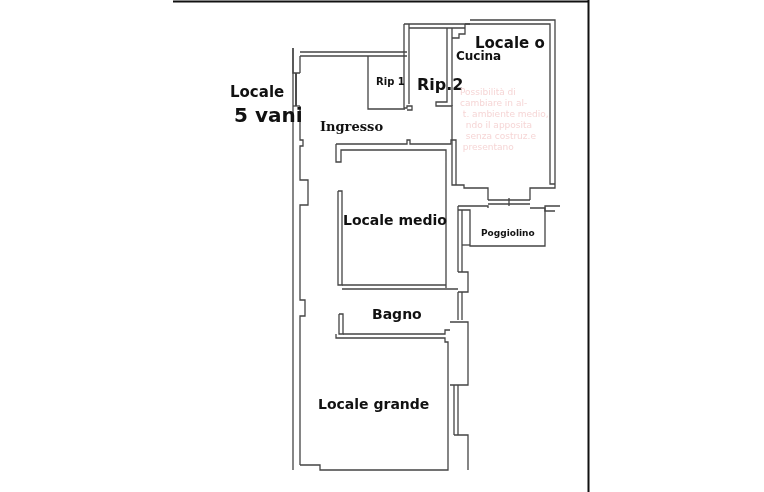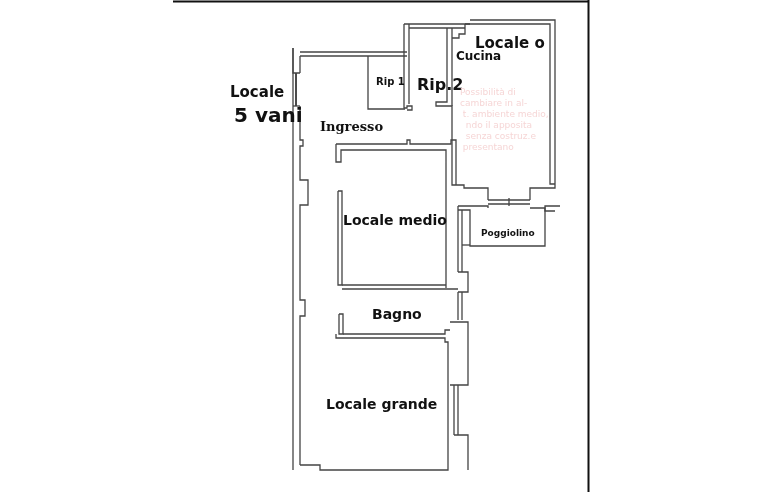--- a/index.html
+++ b/index.html
@@ -92,13 +92,13 @@
 cambiare in al-
  t. ambiente medio,
   ndo il apposita
   senza costruz.e
  presentano</div>
 
 <div class="lbl serif" style="left:320px;top:120px;font-size:13px;">Ingresso</div>
 <div class="lbl" style="left:343px;top:213px;font-size:14px;">Locale medio</div>
 <div class="lbl" style="left:481px;top:229px;font-size:9px;">Poggiolino</div>
 <div class="lbl" style="left:372px;top:307px;font-size:14px;">Bagno</div>
-<div class="lbl" style="left:318px;top:397px;font-size:14px;margin-left:8px;">Locale grande</div>
+<div class="lbl" style="left:318px;top:397px;font-size:14px;">Locale grande</div>
 
 </body></html>

